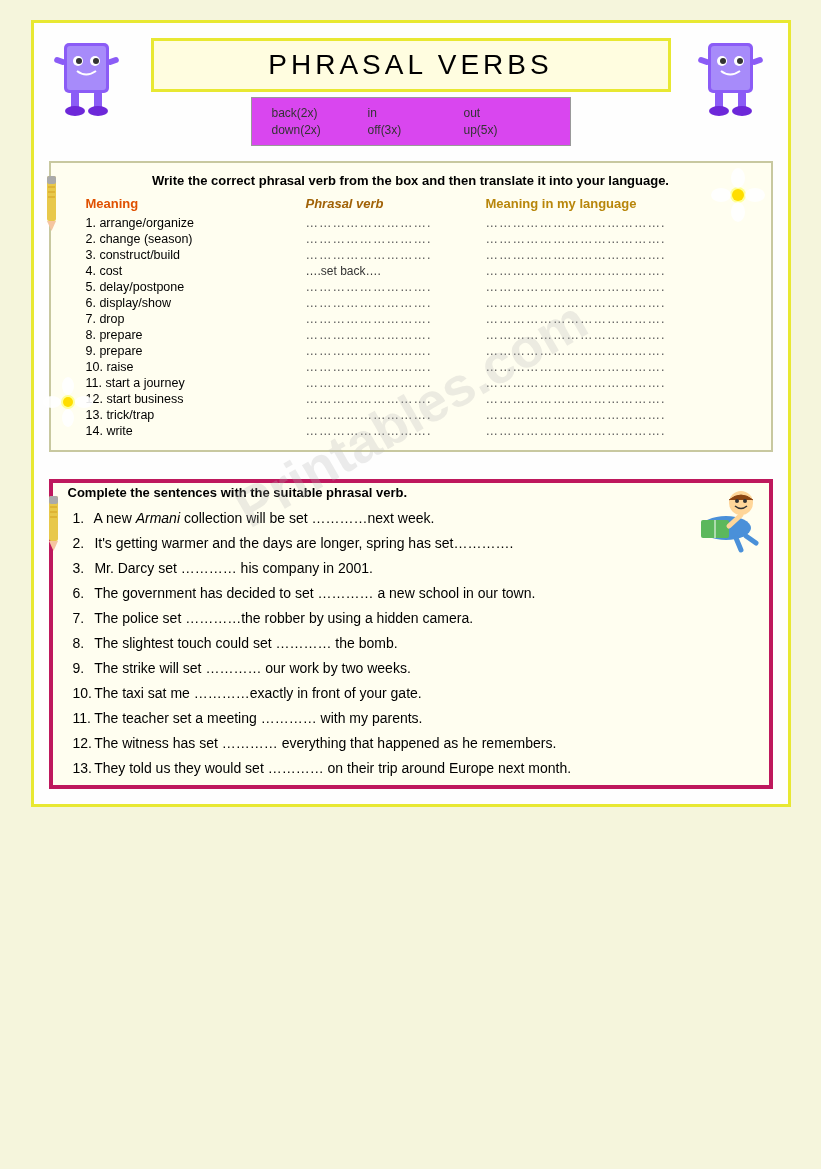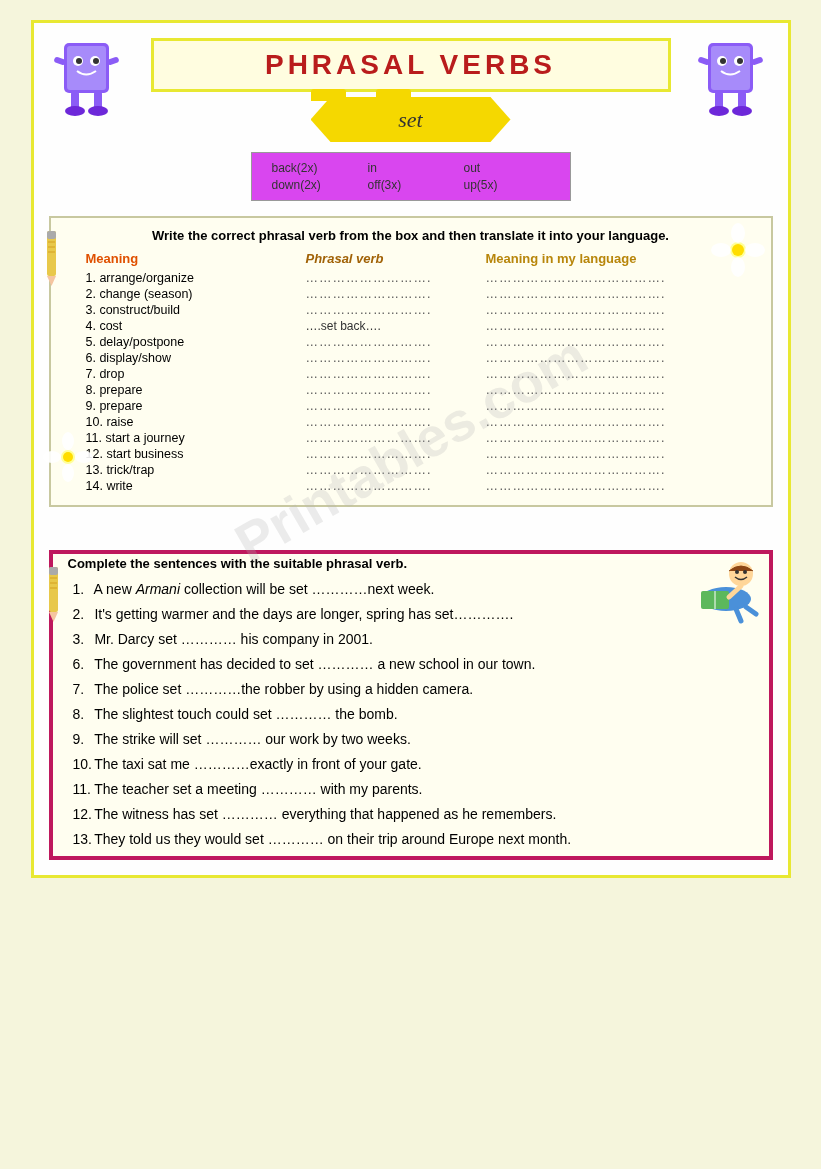--- a/index.html
+++ b/index.html
@@ -31,22 +31,22 @@
     }
     .title-box {
       border: 3px solid #e8e832;
       background: #fffde0;
       padding: 8px 40px;
       text-align: center;
       width: 520px;
     }
     .title-text {
       font-size: 28px;
-      font-weight: bold;
-      color: #b91c1c;
+      font-weight: normal;
+      color: #000000;
       letter-spacing: 4px;
     }
     .mascot-left {
       position: absolute;
       left: 0;
       top: -5px;
     }
     .mascot-right {
       position: absolute;
       right: 0;
@@ -100,21 +100,21 @@
     }
     .word-item {
       font-size: 12px;
       color: #333;
     }
     
     .section1 {
       border: 2px solid #c8c8a0;
       background: #fffef0;
       padding: 10px 15px;
-      margin-bottom: 31px;
+      margin-bottom: 15px;
       position: relative;
     }
     .section1-instruction {
       text-align: center;
       font-weight: bold;
       font-size: 13px;
       margin-bottom: 8px;
       color: #000;
     }
     .columns-header {
@@ -239,31 +239,20 @@
         <rect x="22" y="58" width="8" height="20" rx="3" fill="#8b5cf6"></rect>
         <rect x="45" y="58" width="8" height="20" rx="3" fill="#8b5cf6"></rect>
         <ellipse cx="26" cy="78" rx="10" ry="5" fill="#6d28d9"></ellipse>
         <ellipse cx="49" cy="78" rx="10" ry="5" fill="#6d28d9"></ellipse>
         <rect x="5" y="25" width="12" height="6" rx="3" fill="#8b5cf6" transform="rotate(20 11 28)"></rect>
         <rect x="58" y="25" width="12" height="6" rx="3" fill="#8b5cf6" transform="rotate(-20 64 28)"></rect>
       </svg>
     </div>
   </div>
 
-  <div class="banner-container">
-    <div style="position:relative; display:inline-block;">
-      <div class="banner-tabs">
-        <div class="banner-tab"></div>
-        <div class="banner-tab"></div>
-      </div>
-      <div class="banner">
-        <span class="banner-text">set</span>
-      </div>
-    </div>
-  </div>
 
   <div class="word-box">
     <span class="word-item">back(2x)</span>
     <span class="word-item">in</span>
     <span class="word-item">out</span>
     <span class="word-item">down(2x)</span>
     <span class="word-item">off(3x)</span>
     <span class="word-item">up(5x)</span>
   </div>
 

